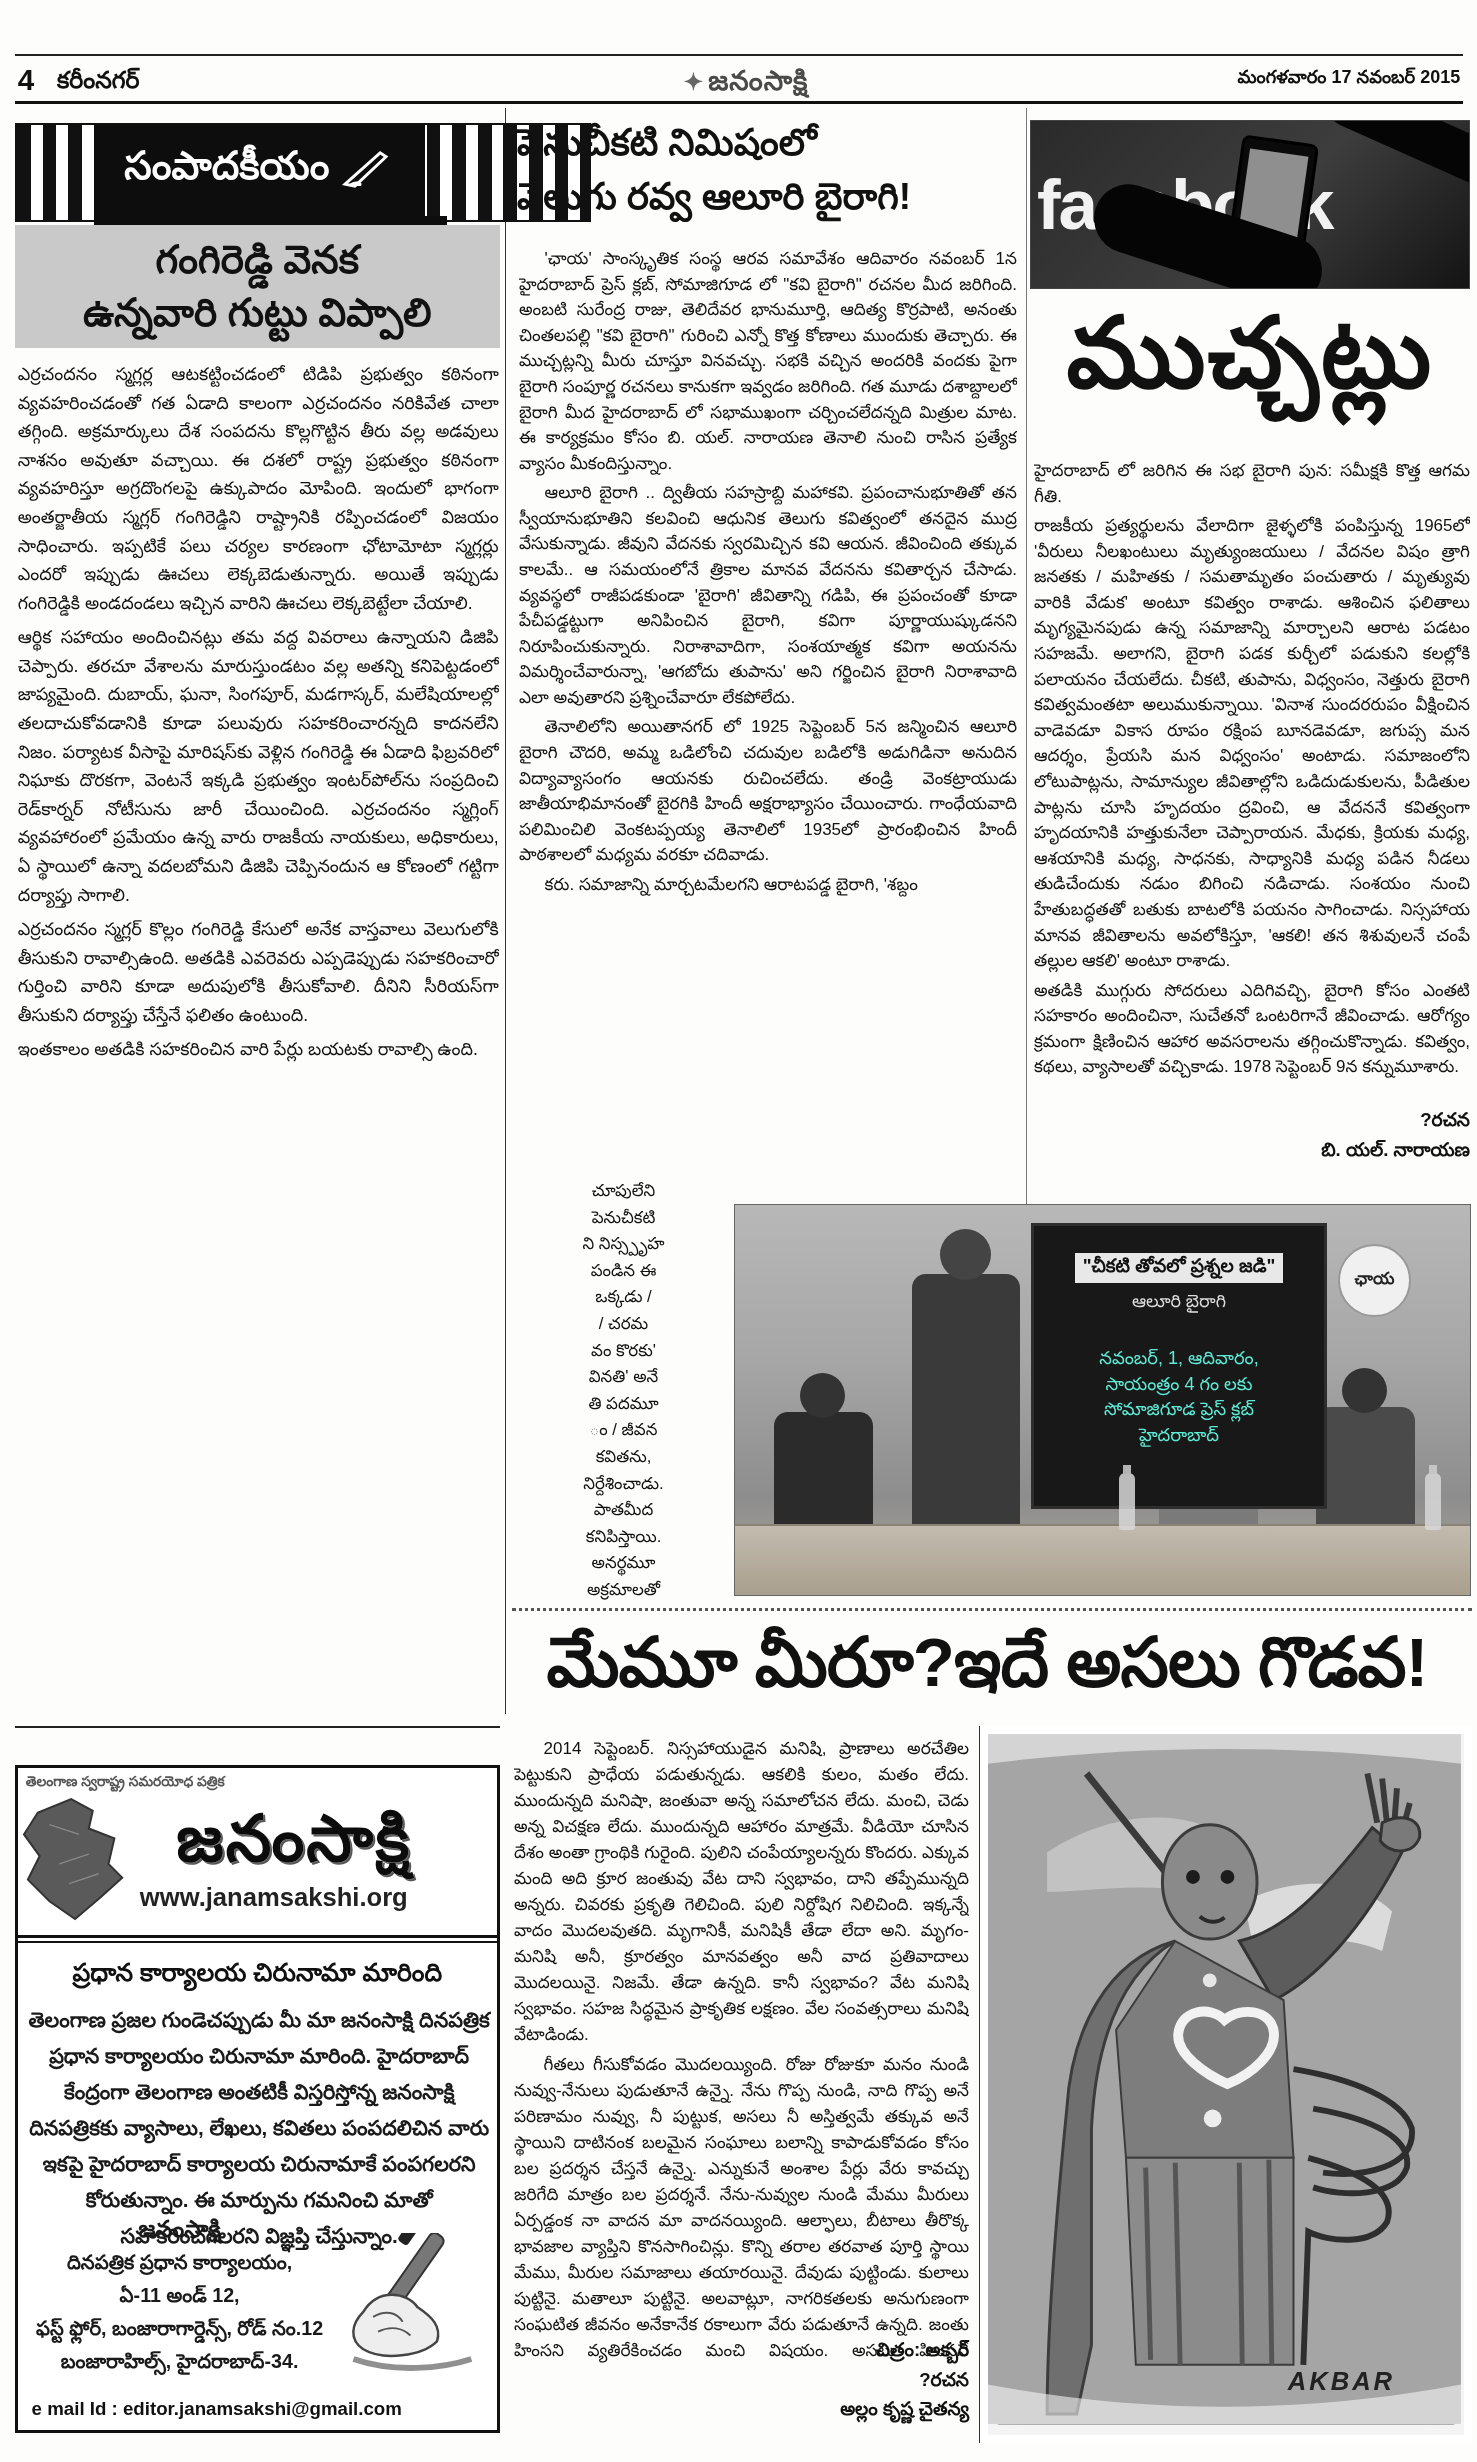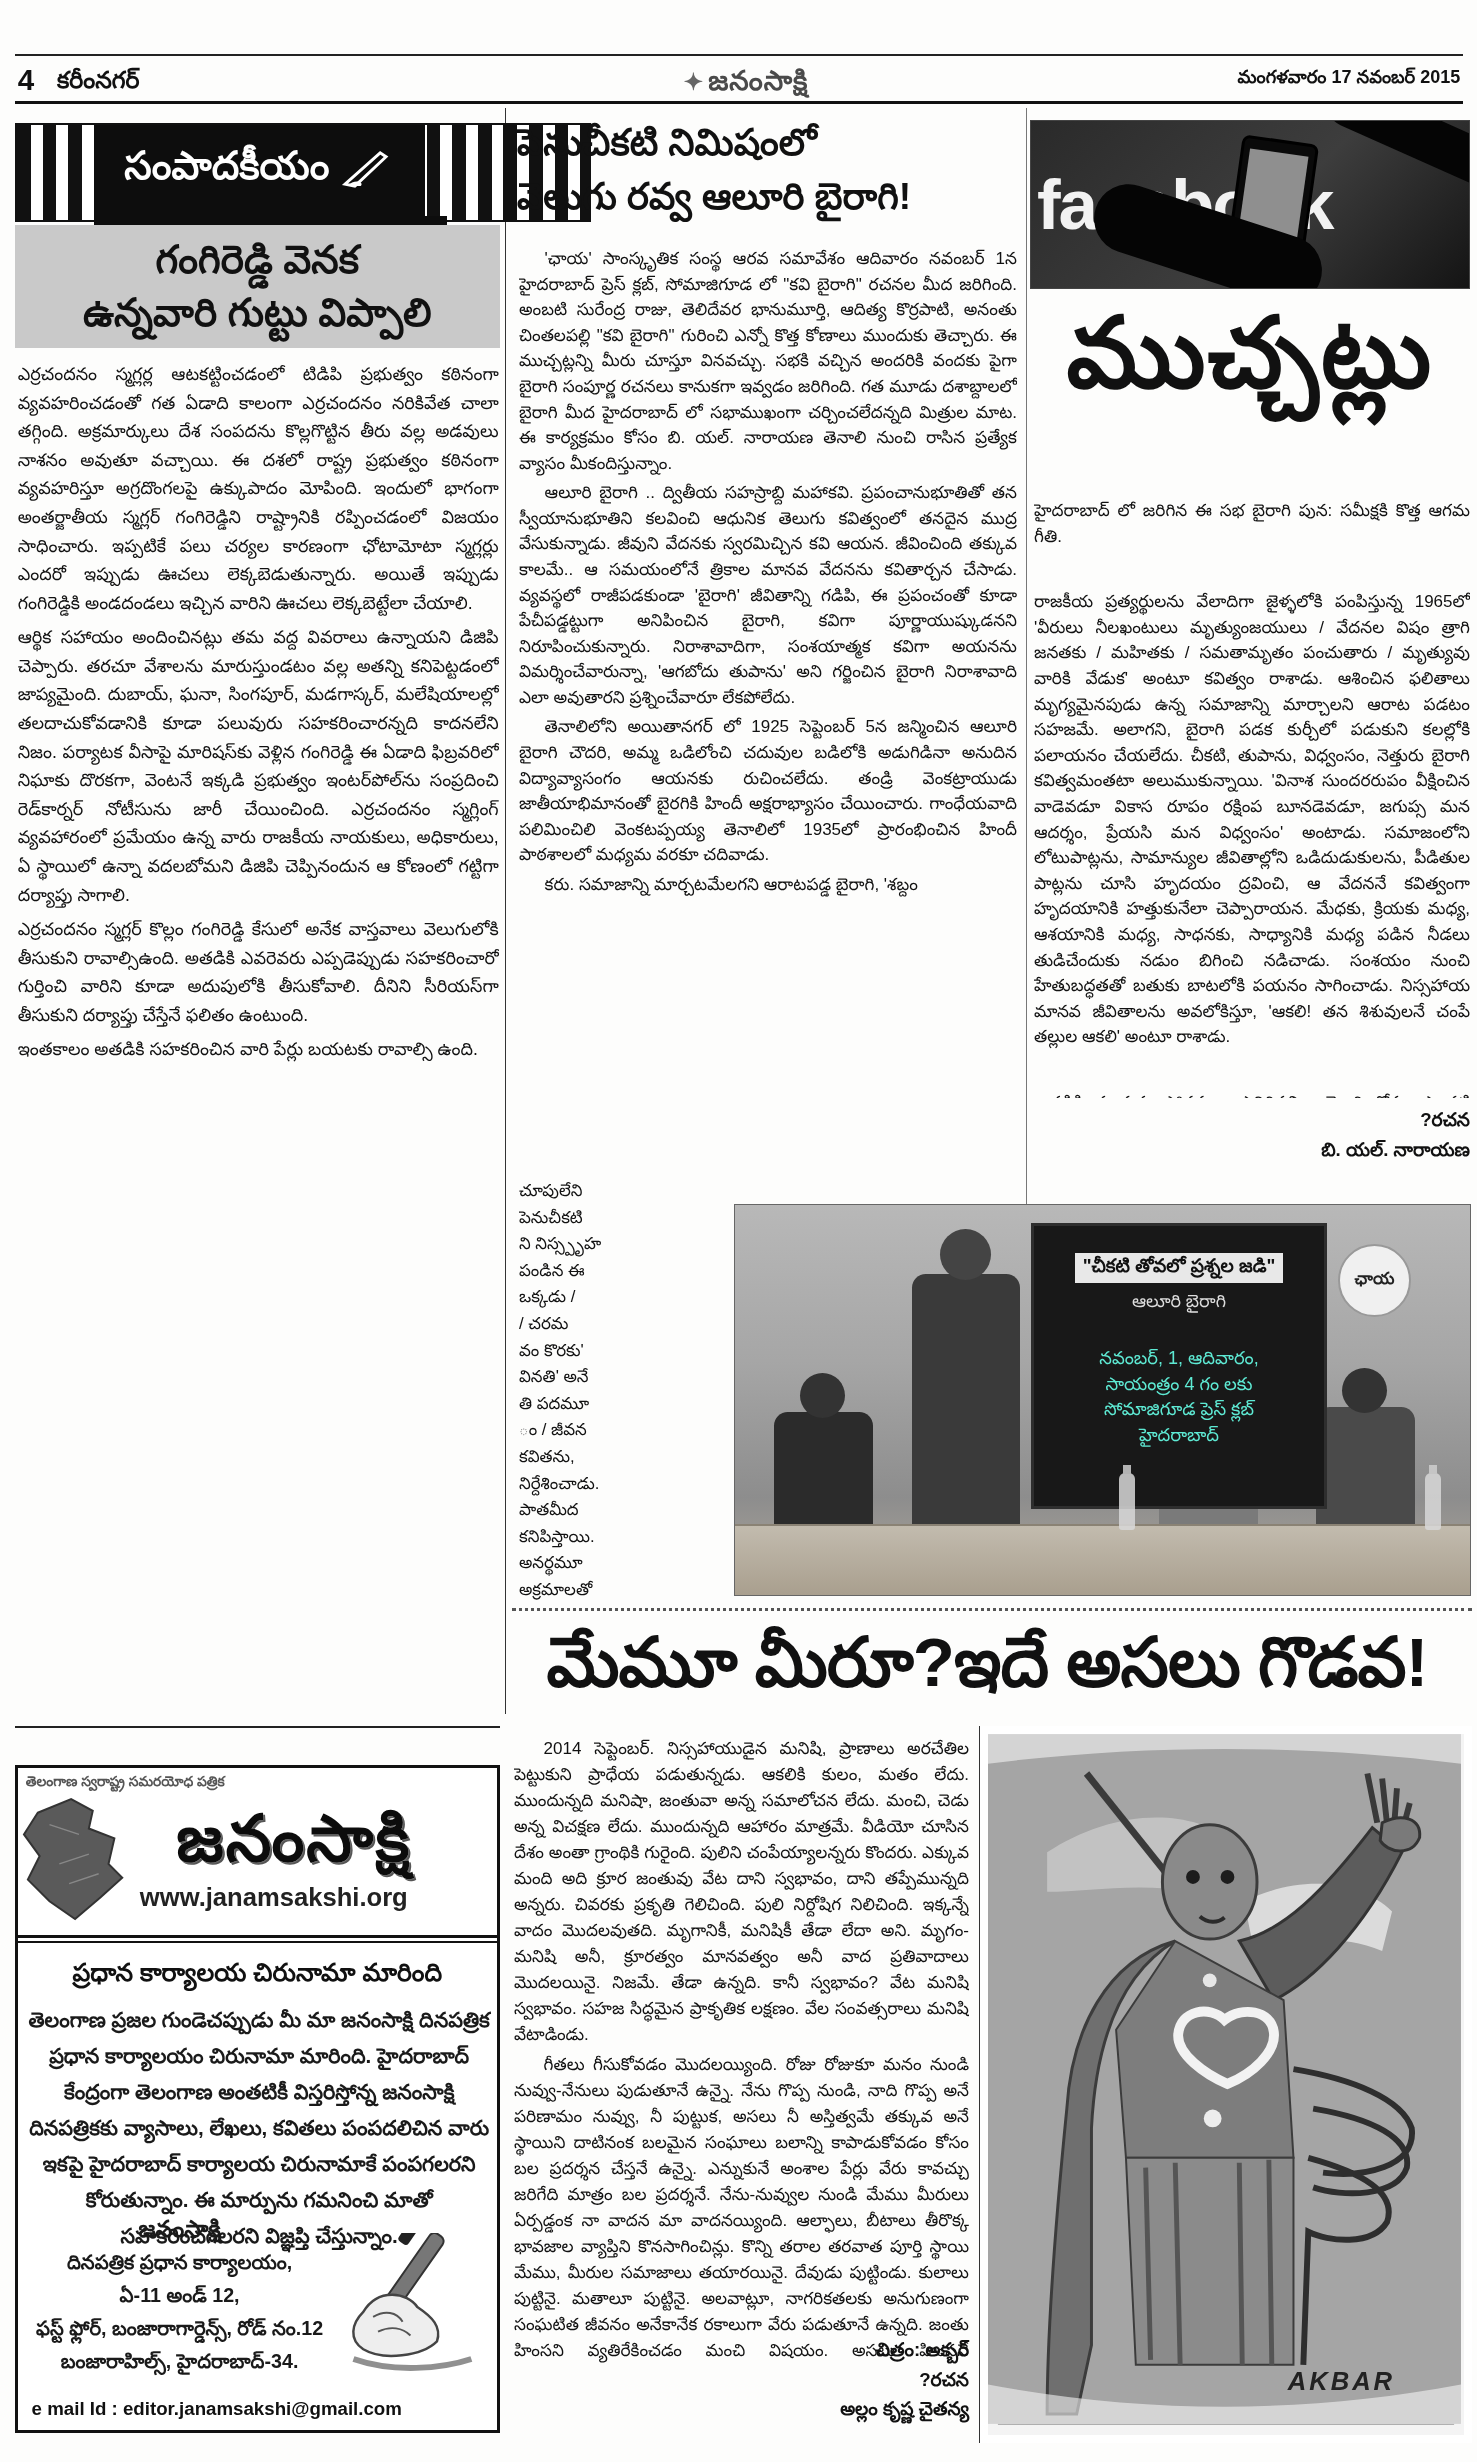--- a/index.html
+++ b/index.html
@@ -64,21 +64,21 @@
   .ad-hand { position:absolute; right:5.9px; bottom:45px; }
 
   
   .mid-head { position:absolute; left:517px; top:116px; width:493px; text-align:left;
     font-size:37px; font-weight:900; line-height:1.45; }
   .mid-body { position:absolute; left:519px; top:246px; width:498px; height:926px;
     font-size:17px; line-height:25.6px; text-align:justify; overflow:hidden; }
   .mid-body p { margin-bottom:3.9px; text-indent:25.6px; }
   .mid-strip { position:absolute; left:519px; top:1178px; width:209px; height:424px;
     font-size:16.7px; line-height:26.6px; overflow:hidden; }
-  .mid-strip .frag { display:block; text-align:left; }
+  .mid-strip .frag { display:block; text-align:center; }
 
   
   .photo { position:absolute; left:734px; top:1204px; width:737px; height:392px;
     background:linear-gradient(180deg,#b8b8b8 0%,#a6a6a6 40%,#8d8d8d 75%,#b0a89c 100%);
     border:1px solid #666; overflow:hidden; }
   .photo-banner { position:absolute; left:296px; top:17.7px; width:296px; height:286px;
     background:#181818; border:3px solid #2e2e2e; color:#eee; text-align:center; padding-top:27.6px; }
   .photo-banner .q1 { background:#e8e8e8; color:#111; display:inline-block; padding:2px 7.9px;
     font-size:18.7px; font-weight:bold; }
   .photo-banner .q2 { font-size:17.7px; margin-top:7.9px; color:#ddd; }
@@ -112,21 +112,21 @@
   .fb-arm1 { position:absolute; left:59px; top:89px; width:236px; height:69px; background:#050505;
     border-radius:39px; transform:rotate(18deg); }
   .fb-arm2 { position:absolute; right:-39px; top:-9.9px; width:187px; height:45px; background:#050505;
     border-radius:29.6px; transform:rotate(24deg); }
 
   
   .mu-title { position:absolute; left:1030px; top:296px; width:440px; text-align:center;
     font-size:99px; font-weight:900; letter-spacing:2px; }
   .mu-body { position:absolute; left:1034px; top:458px; width:436px; height:640px;
     font-size:17px; line-height:25.6px; text-align:justify; overflow:hidden; }
-  .mu-body p { margin-bottom:3.9px;margin-top:40px; }
+  .mu-body p { margin-bottom:3.9px; }
   .mu-credit { position:absolute; left:1034px; top:1105px; width:436px; text-align:right;
     font-size:18.7px; font-weight:bold; line-height:29.6px; }
 
   
   .dotline { position:absolute; left:512px; top:1608px; width:960px; border-top:3.9px dotted #555; }
   .btm-head { position:absolute; left:497px; top:1623px; width:980px; text-align:center;
     font-size:69px; font-weight:900; letter-spacing:-1px; }
   .btm-body { position:absolute; left:514px; top:1736px; width:455px; height:630px;
     font-size:17px; line-height:26px; text-align:justify; overflow:hidden; }
   .btm-body p { margin-bottom:3.9px; text-indent:29.6px; }

